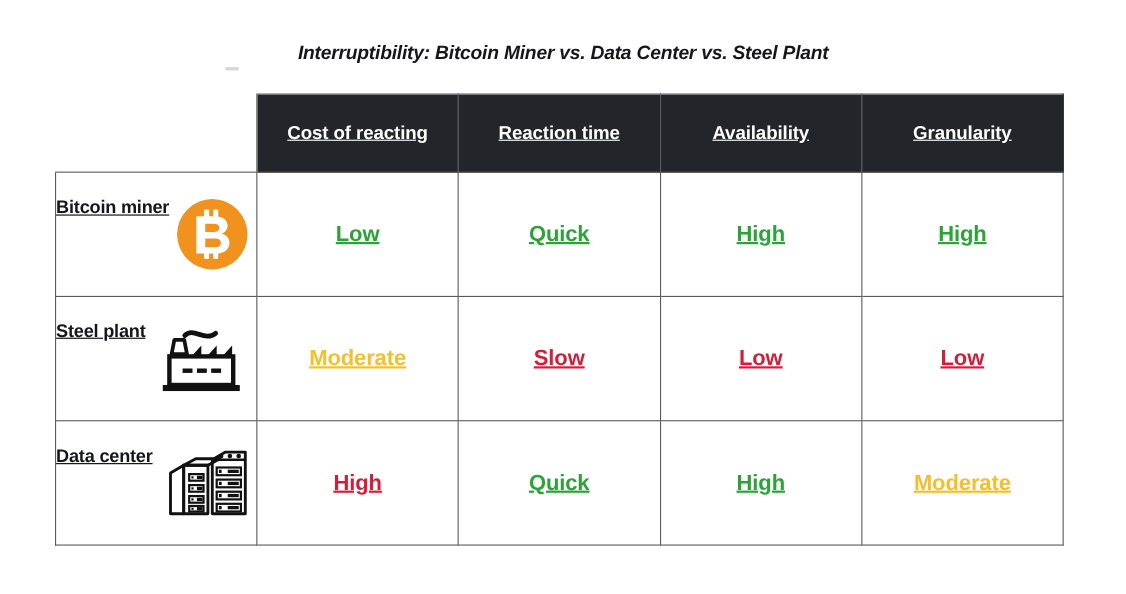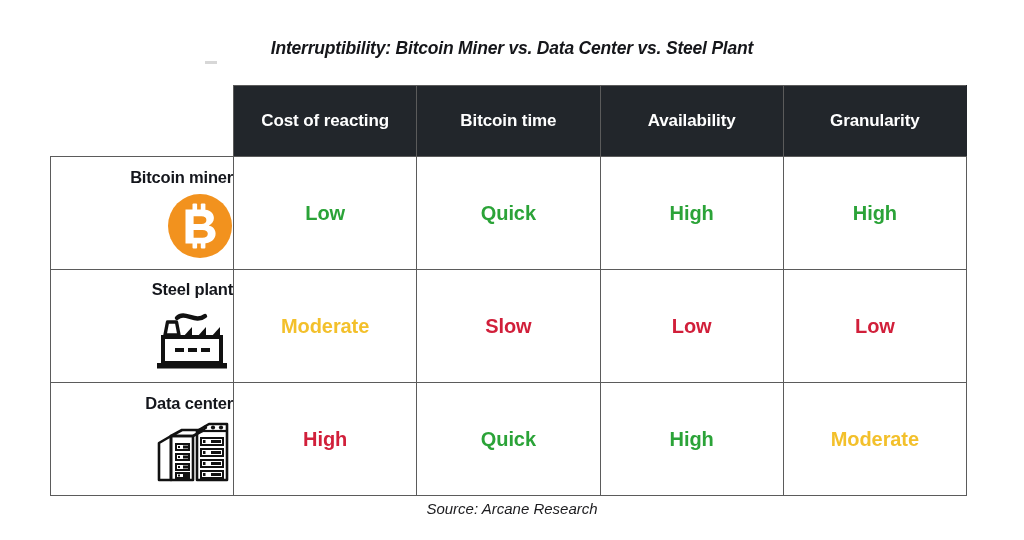--- a/index.html
+++ b/index.html
@@ -81,20 +81,21 @@
     border-collapse: collapse;
     table-layout: fixed;
     width: 916px;
     height: 408px;
   }
   table.matrix td, table.matrix th {
     border: 1px solid #5b5b5b;
     padding: 0;
     vertical-align: middle;
     text-align: center;
+    text-decoration: underline;
   }
   col.c-label { width: 183px; }
   col.c-col   { width: 183.25px; }
 
   
   thead th {
     height: 70px;
     background: #22262b;
     color: #ffffff;
     font-size: 17px;
@@ -110,22 +111,22 @@
   }
   thead th.first-data-col { border-left-color: #22262b; }
   thead th.last-data-col  { border-right-color: #22262b; margin-top: 35px; }
 
   
   td.rowlabel {
     padding: 10px 4px 12px 4px;
   }
   .rowlabel-inner {
     display: flex;
-    flex-direction: column;
-    align-items: flex-end;
+    flex-direction: row;
+    align-items: flex-start;
     justify-content: flex-start;
     gap: 6px;
   }
   .rowlabel-text {
     font-size: 16.5px;
     font-weight: bold;
     color: #14161c;
     letter-spacing: -0.2px;
   }
   .rowlabel-icon {
@@ -177,21 +178,21 @@
         <col class="c-label">
         <col class="c-col">
         <col class="c-col">
         <col class="c-col">
         <col class="c-col">
       </colgroup>
       <thead>
         <tr>
           <th class="corner"></th>
           <th class="first-data-col">Cost of reacting</th>
-          <th>Bitcoin time</th>
+          <th>Reaction time</th>
           <th>Availability</th>
           <th class="last-data-col">Granularity</th>
         </tr>
       </thead>
       <tbody>
 
         <tr>
           <td class="rowlabel">
             <div class="rowlabel-inner">
               <div class="rowlabel-text">Bitcoin miner</div>
@@ -308,15 +309,14 @@
           <td class="value v-bad">High</td>
           <td class="value v-good">Quick</td>
           <td class="value v-good">High</td>
           <td class="value v-mid">Moderate</td>
         </tr>
 
       </tbody>
     </table>
   </div>
 
-  <div class="source">Source: Arcane Research</div>
 
 </div>
 
 </body></html>

